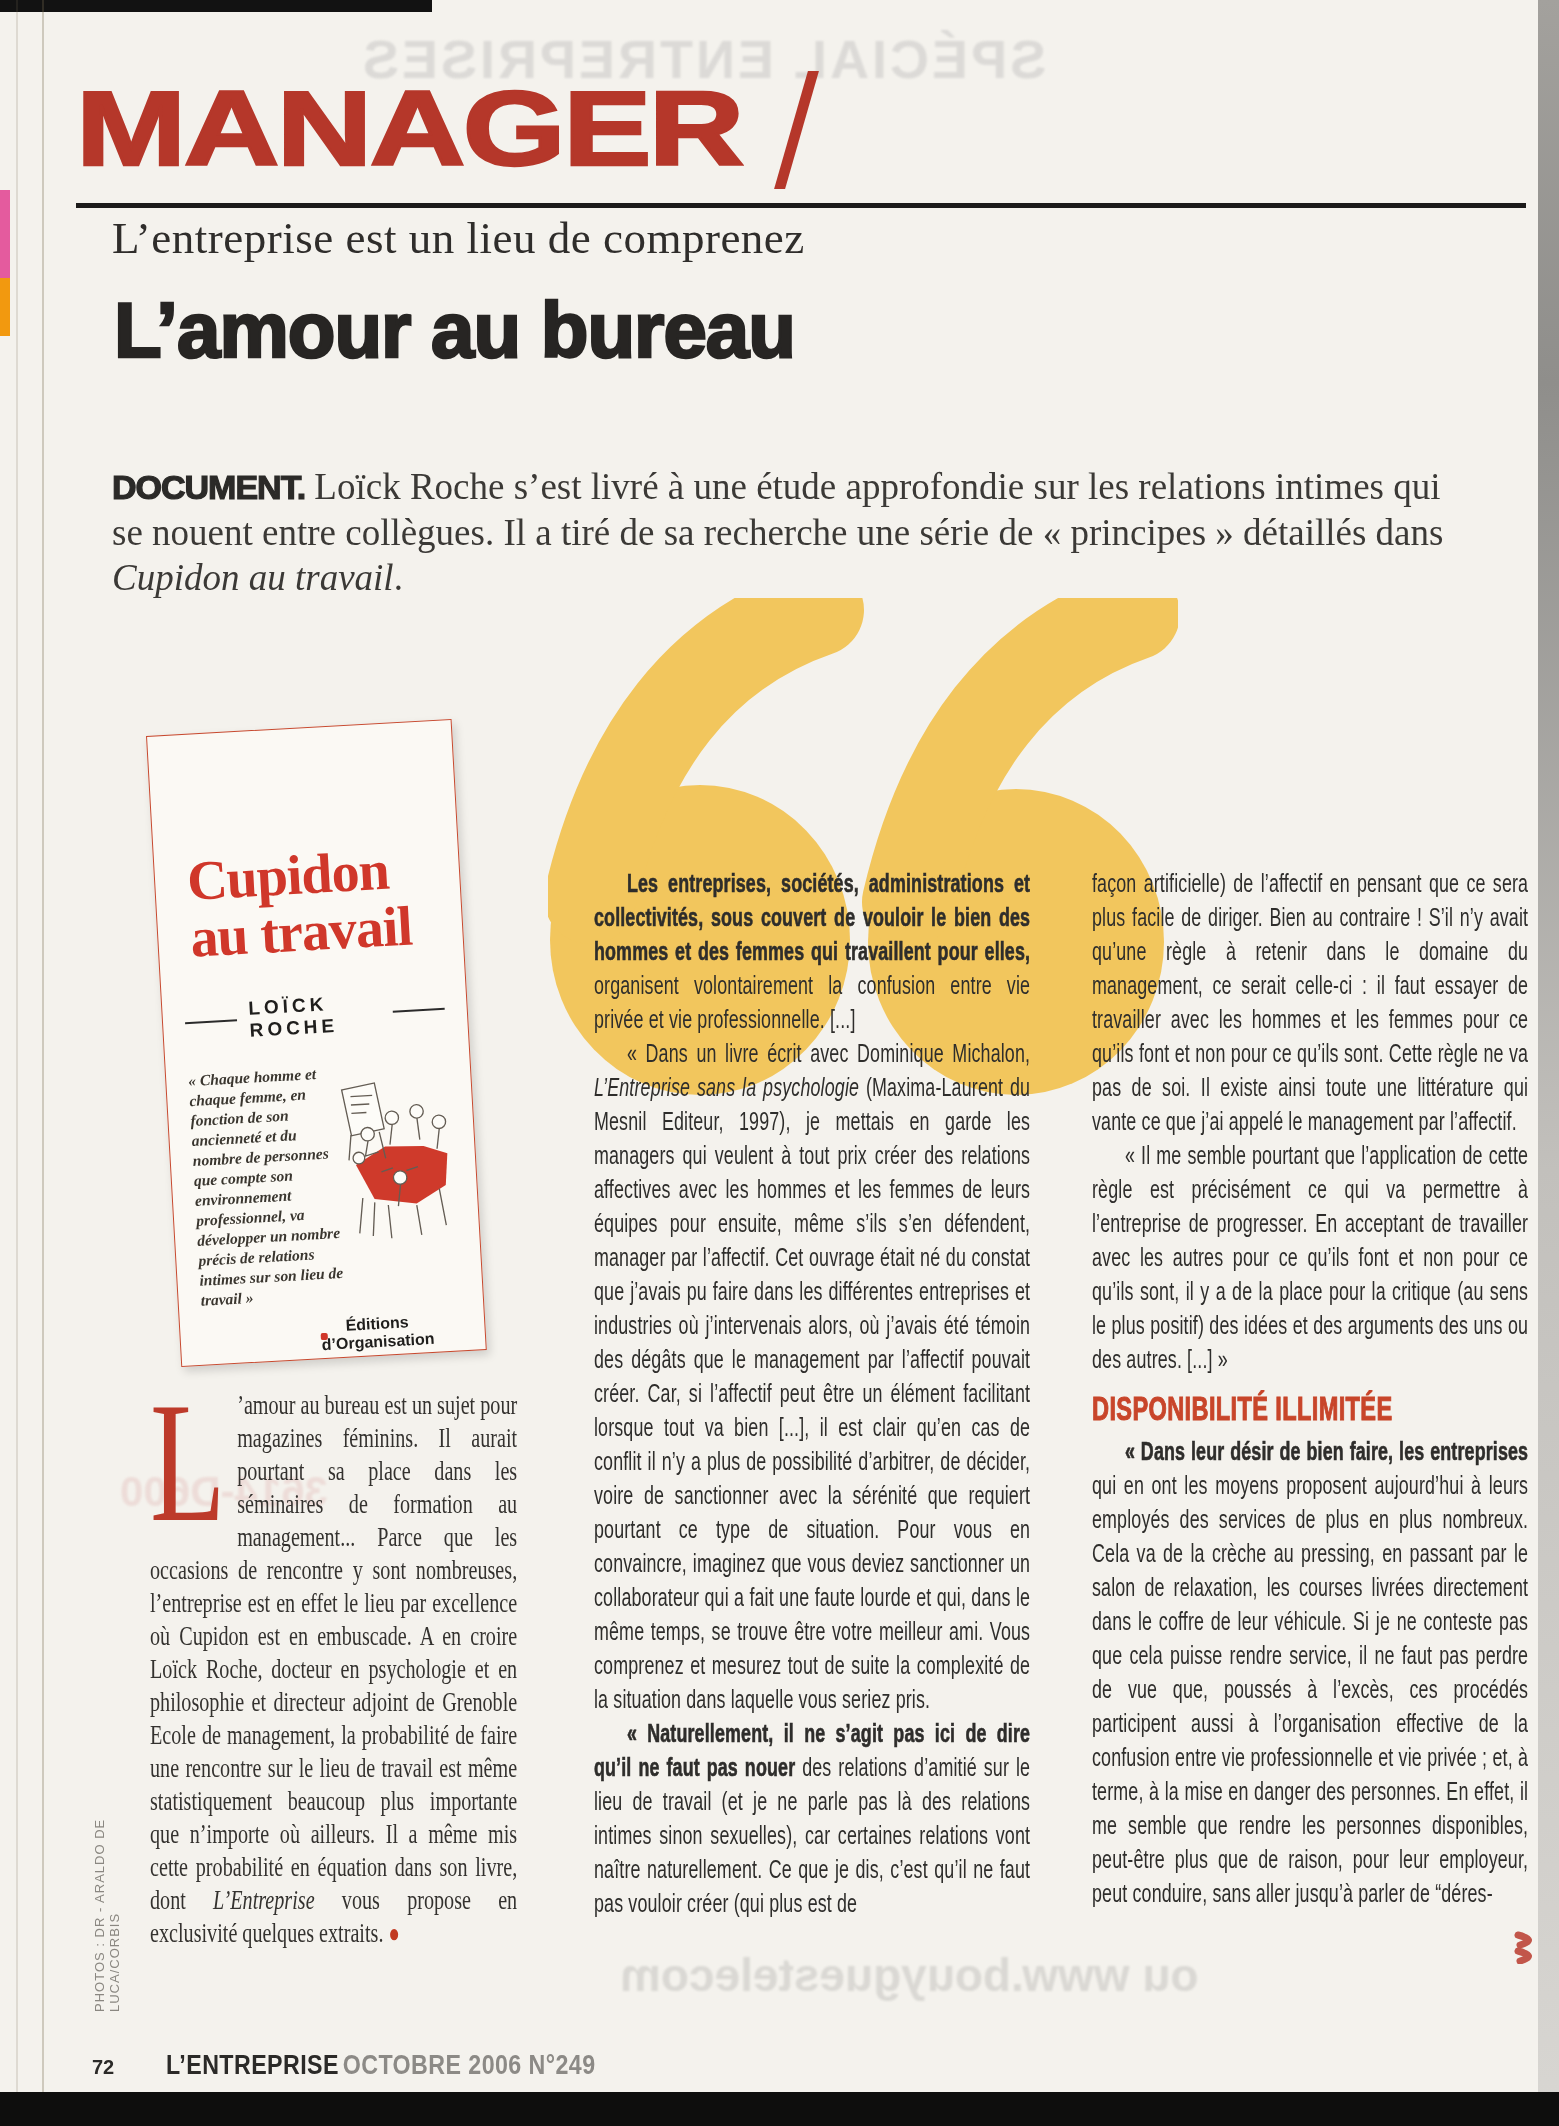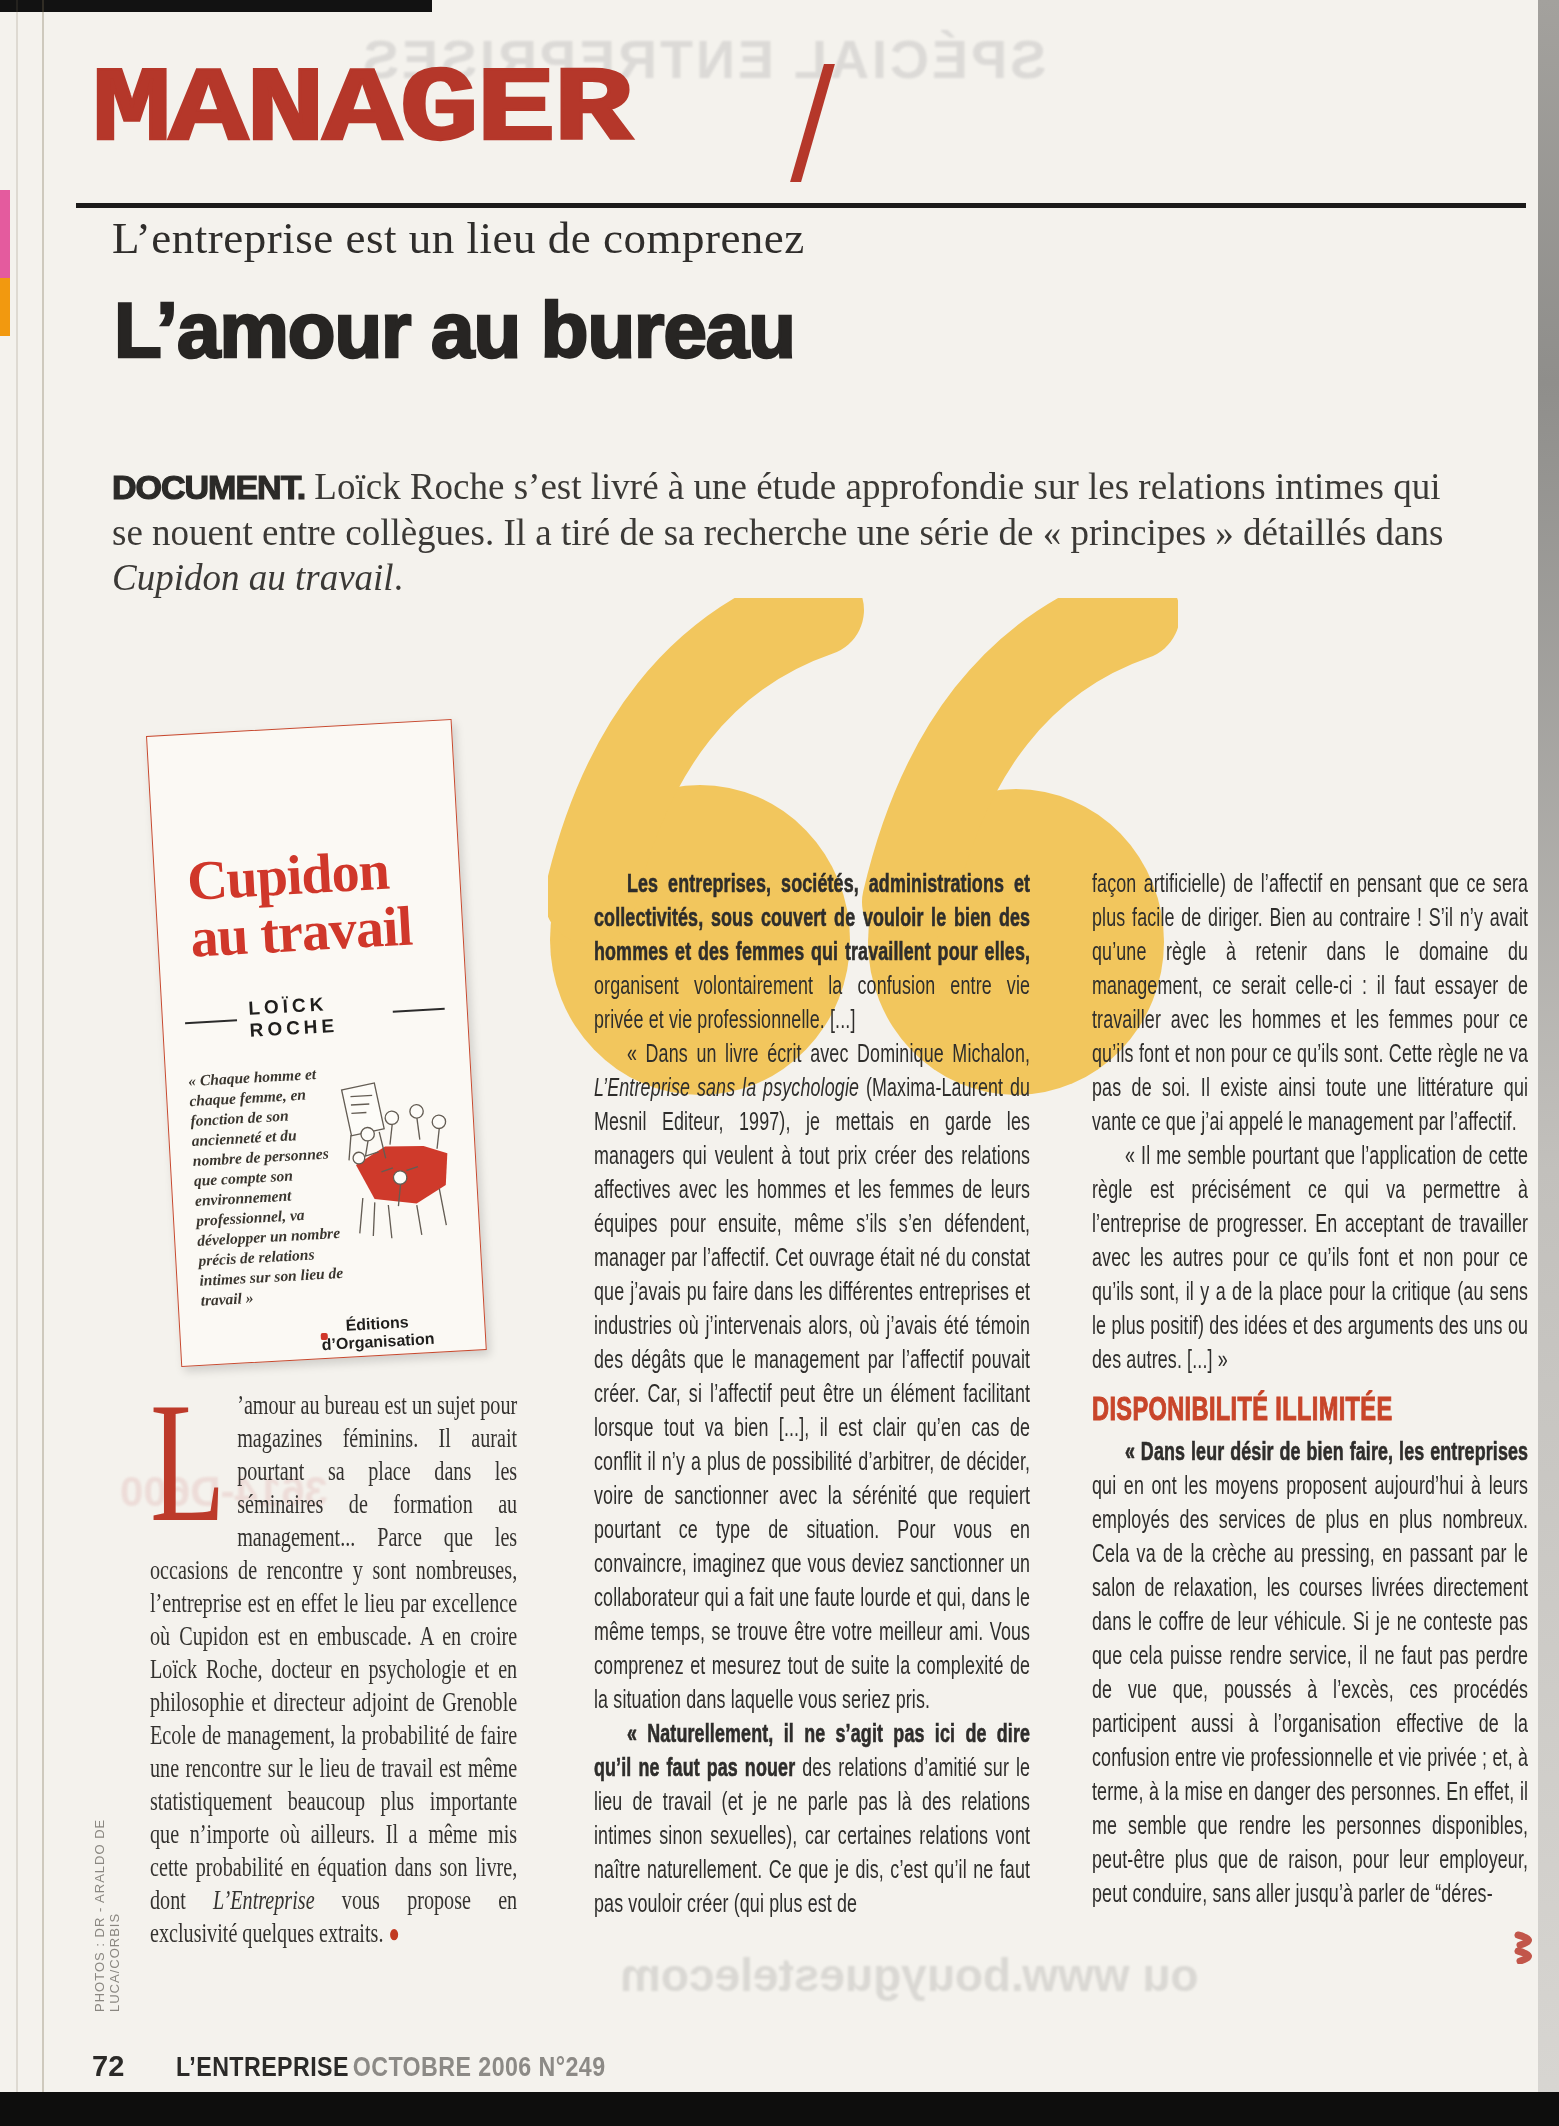--- a/index.html
+++ b/index.html
@@ -14,21 +14,21 @@
   .spine-line2{position:absolute;left:42px;top:0;width:2px;height:100%;background:rgba(120,105,80,.30);}
   .edge-pink{position:absolute;left:0;top:190px;width:10px;height:88px;background:#e45b9e;}
   .edge-orange{position:absolute;left:0;top:278px;width:10px;height:58px;background:#f2990f;}
   
   .bleed{position:absolute;transform:scaleX(-1);color:rgba(125,125,130,.20);
          font-weight:bold;white-space:nowrap;filter:blur(1px);z-index:0;}
   .bleed-top{left:360px;top:28px;font-size:54px;letter-spacing:3px;}
   .bleed-left{left:120px;top:1468px;font-size:42px;color:rgba(190,80,80,.13);}
   .bleed-bottom{left:620px;top:1948px;font-size:46px;color:rgba(150,150,148,.28);}
   
-  .masthead{position:absolute;left:92px;top:64px;height:140px;display:flex;align-items:flex-start;z-index:2;font-family:Liberation Mono, monospace;}
+  .masthead{position:absolute;left:76px;top:64px;height:140px;display:flex;align-items:center;z-index:2;}
   .kicker{display:inline-block;width:705px;font-size:105px;font-weight:bold;color:#b5372a;
           line-height:.92;letter-spacing:-2px;-webkit-text-stroke:2.5px #b5372a;
           transform:scaleX(1.26);transform-origin:left bottom;margin-bottom:10px;}
   .slash-icon{display:inline-block;width:11px;height:118px;background:#b5372a;
           transform:skewX(-16deg);margin:0 38px 8px 10px;}
   .section-label{font-size:64px;font-weight:bold;color:#b5372a;letter-spacing:-1px;
           -webkit-text-stroke:1.5px #b5372a;margin-bottom:4px;}
   .rule{position:absolute;left:76px;top:203px;width:1450px;height:5px;background:#1c1b1a;}
   
   .headline{position:absolute;left:112px;top:212px;font-family:"Liberation Serif",serif;
@@ -78,21 +78,21 @@
   .col i{font-style:italic;}
   .col-heading{font-size:33px;font-weight:bold;color:#c8452a;-webkit-text-stroke:1px #c8452a;
          letter-spacing:.5px;margin:16px 0 8px 0;text-align:left;}
   
   .photo-credit{position:absolute;left:92px;top:1752px;height:260px;writing-mode:vertical-rl;
          transform:rotate(180deg);font-size:13px;color:#8a8781;letter-spacing:1px;z-index:2;}
   
   .continuation{position:absolute;left:1514px;top:1930px;z-index:3;}
   
   .footer{position:absolute;left:92px;top:2050px;display:flex;align-items:baseline;z-index:2;}
-  .page-num{font-size:29px;font-weight:bold;color:#2b2a28;margin-right:52px;}
+  .page-num{font-size:20px;font-weight:bold;color:#2b2a28;margin-right:52px;}
   .footer-text{transform:scaleX(0.86);transform-origin:left bottom;white-space:nowrap;}
   .footer-mag{font-size:27px;font-weight:bold;color:#2b2a28;letter-spacing:.5px;}
   .footer-issue{font-size:27px;font-weight:bold;color:#8c8a86;letter-spacing:.5px;}
 </style>
 </head>
 <body>
 
 <div class="page">
 
   <div class="topbar"></div>

